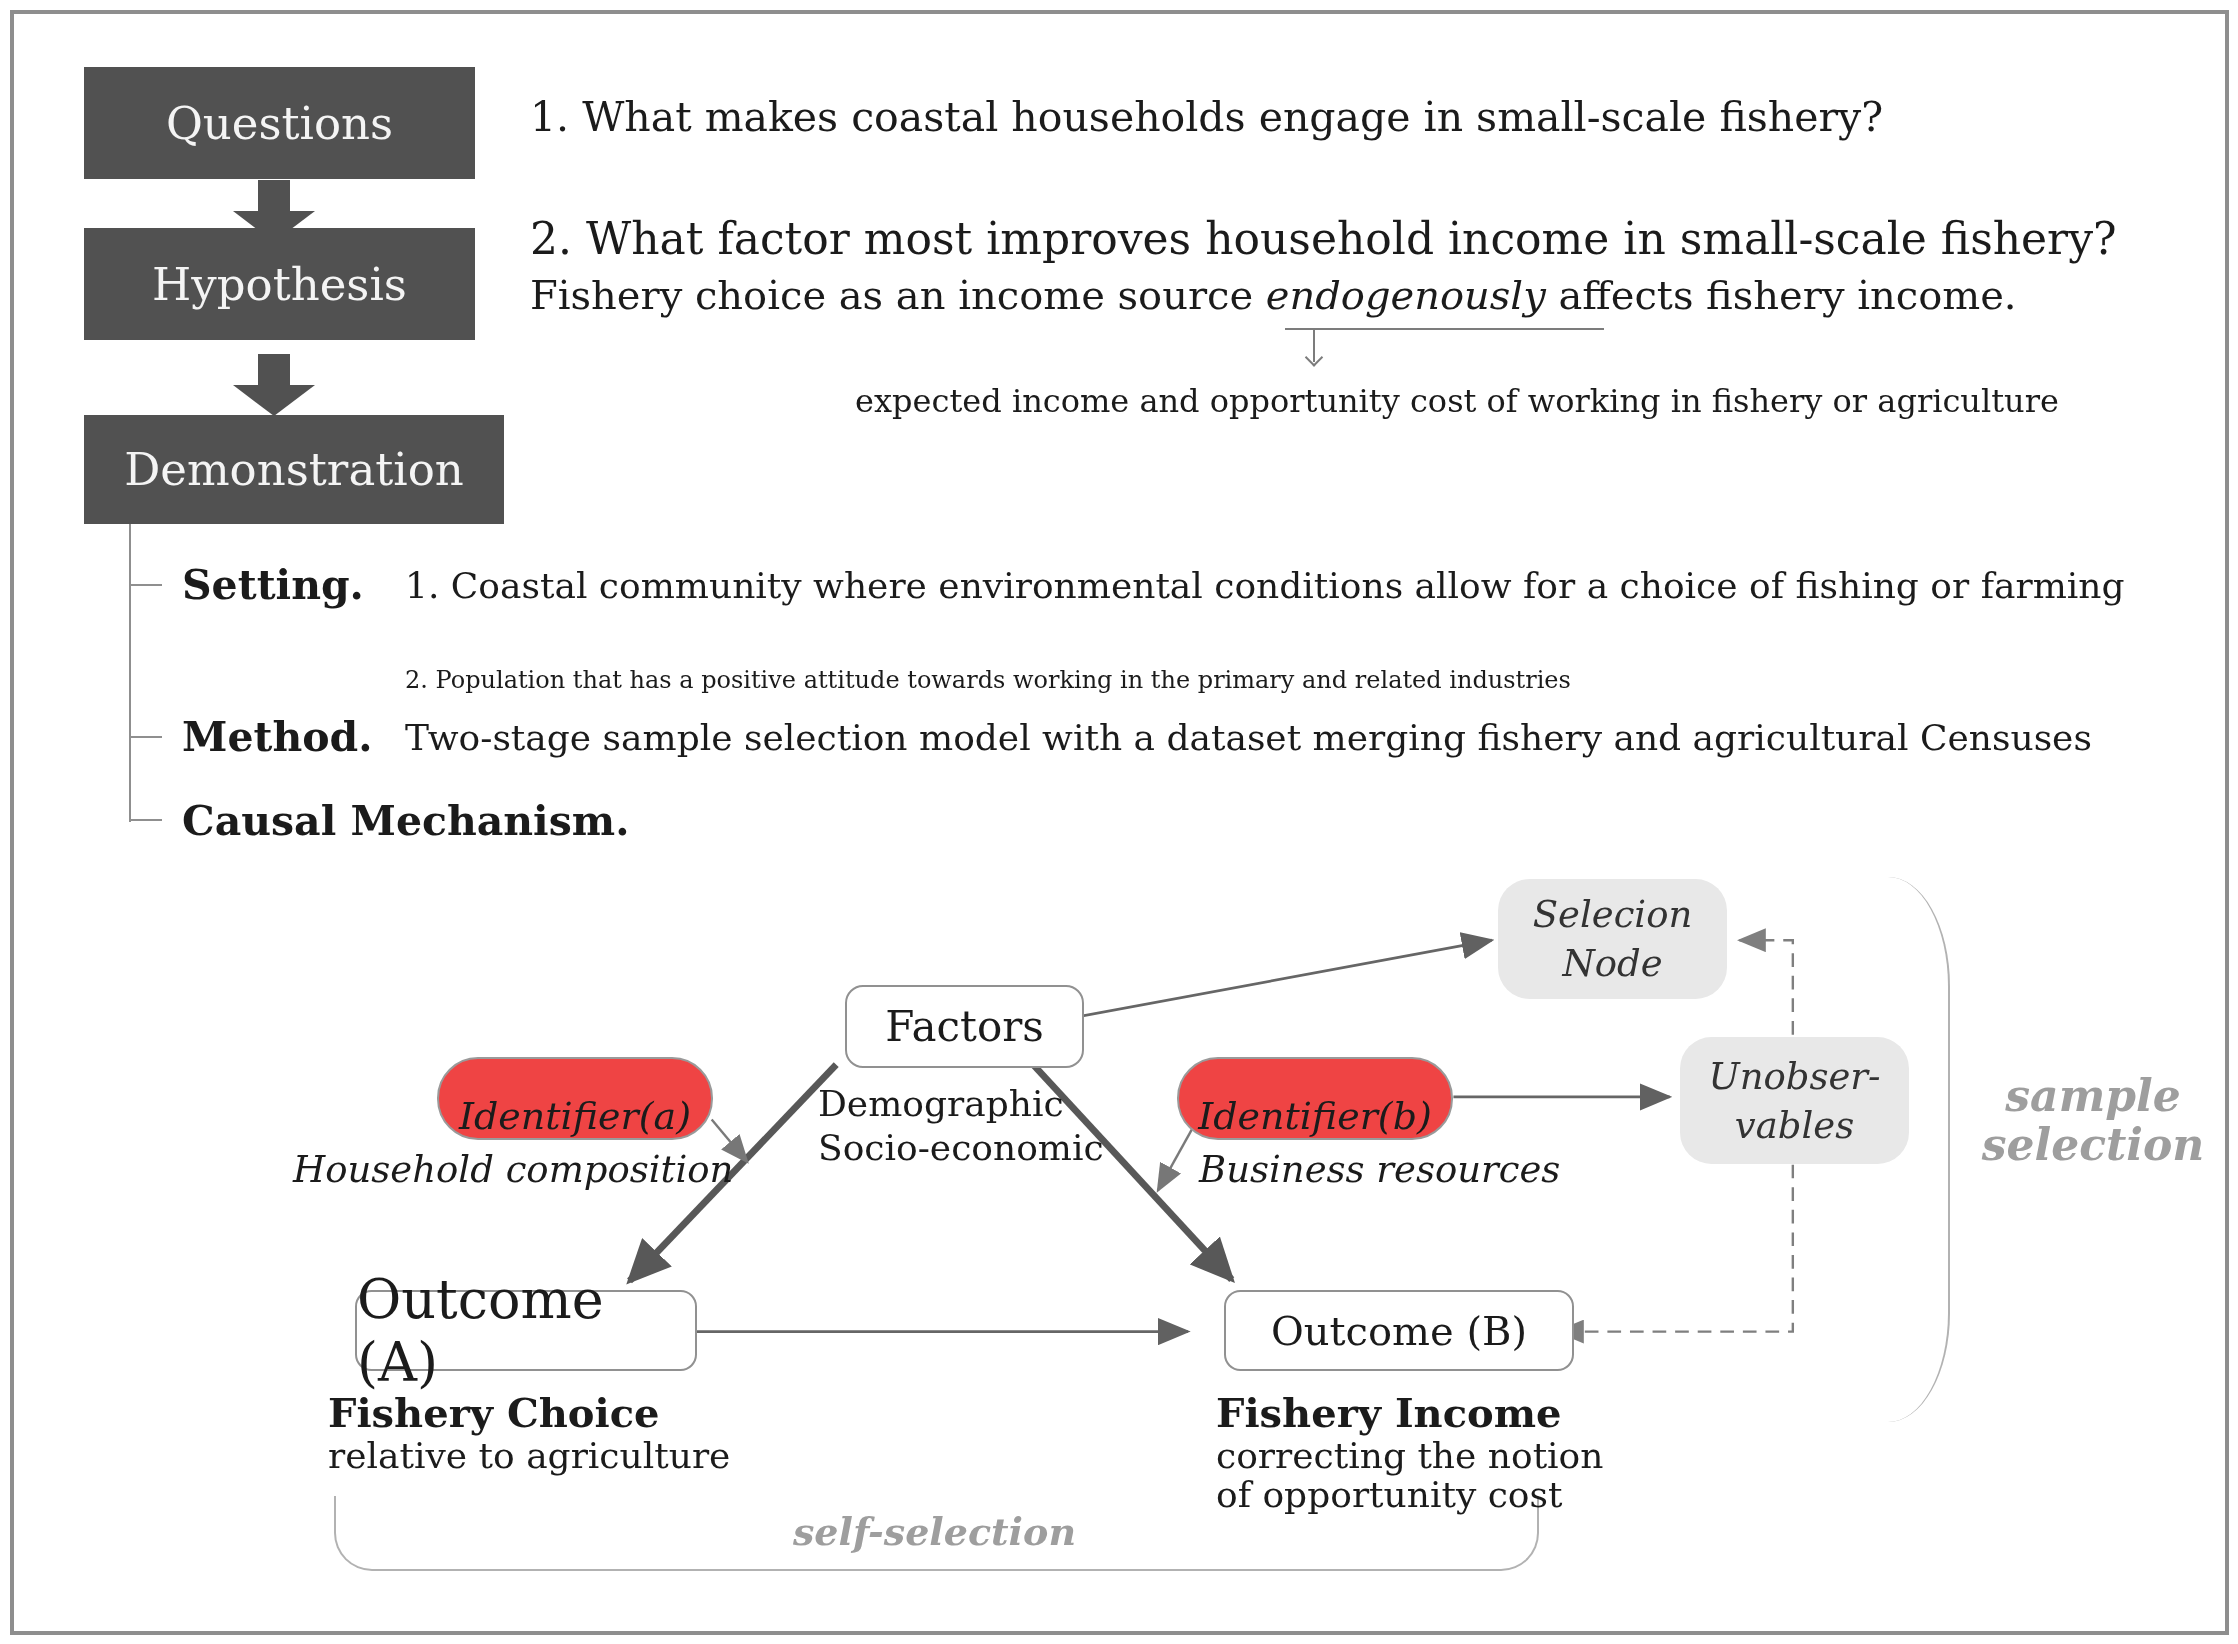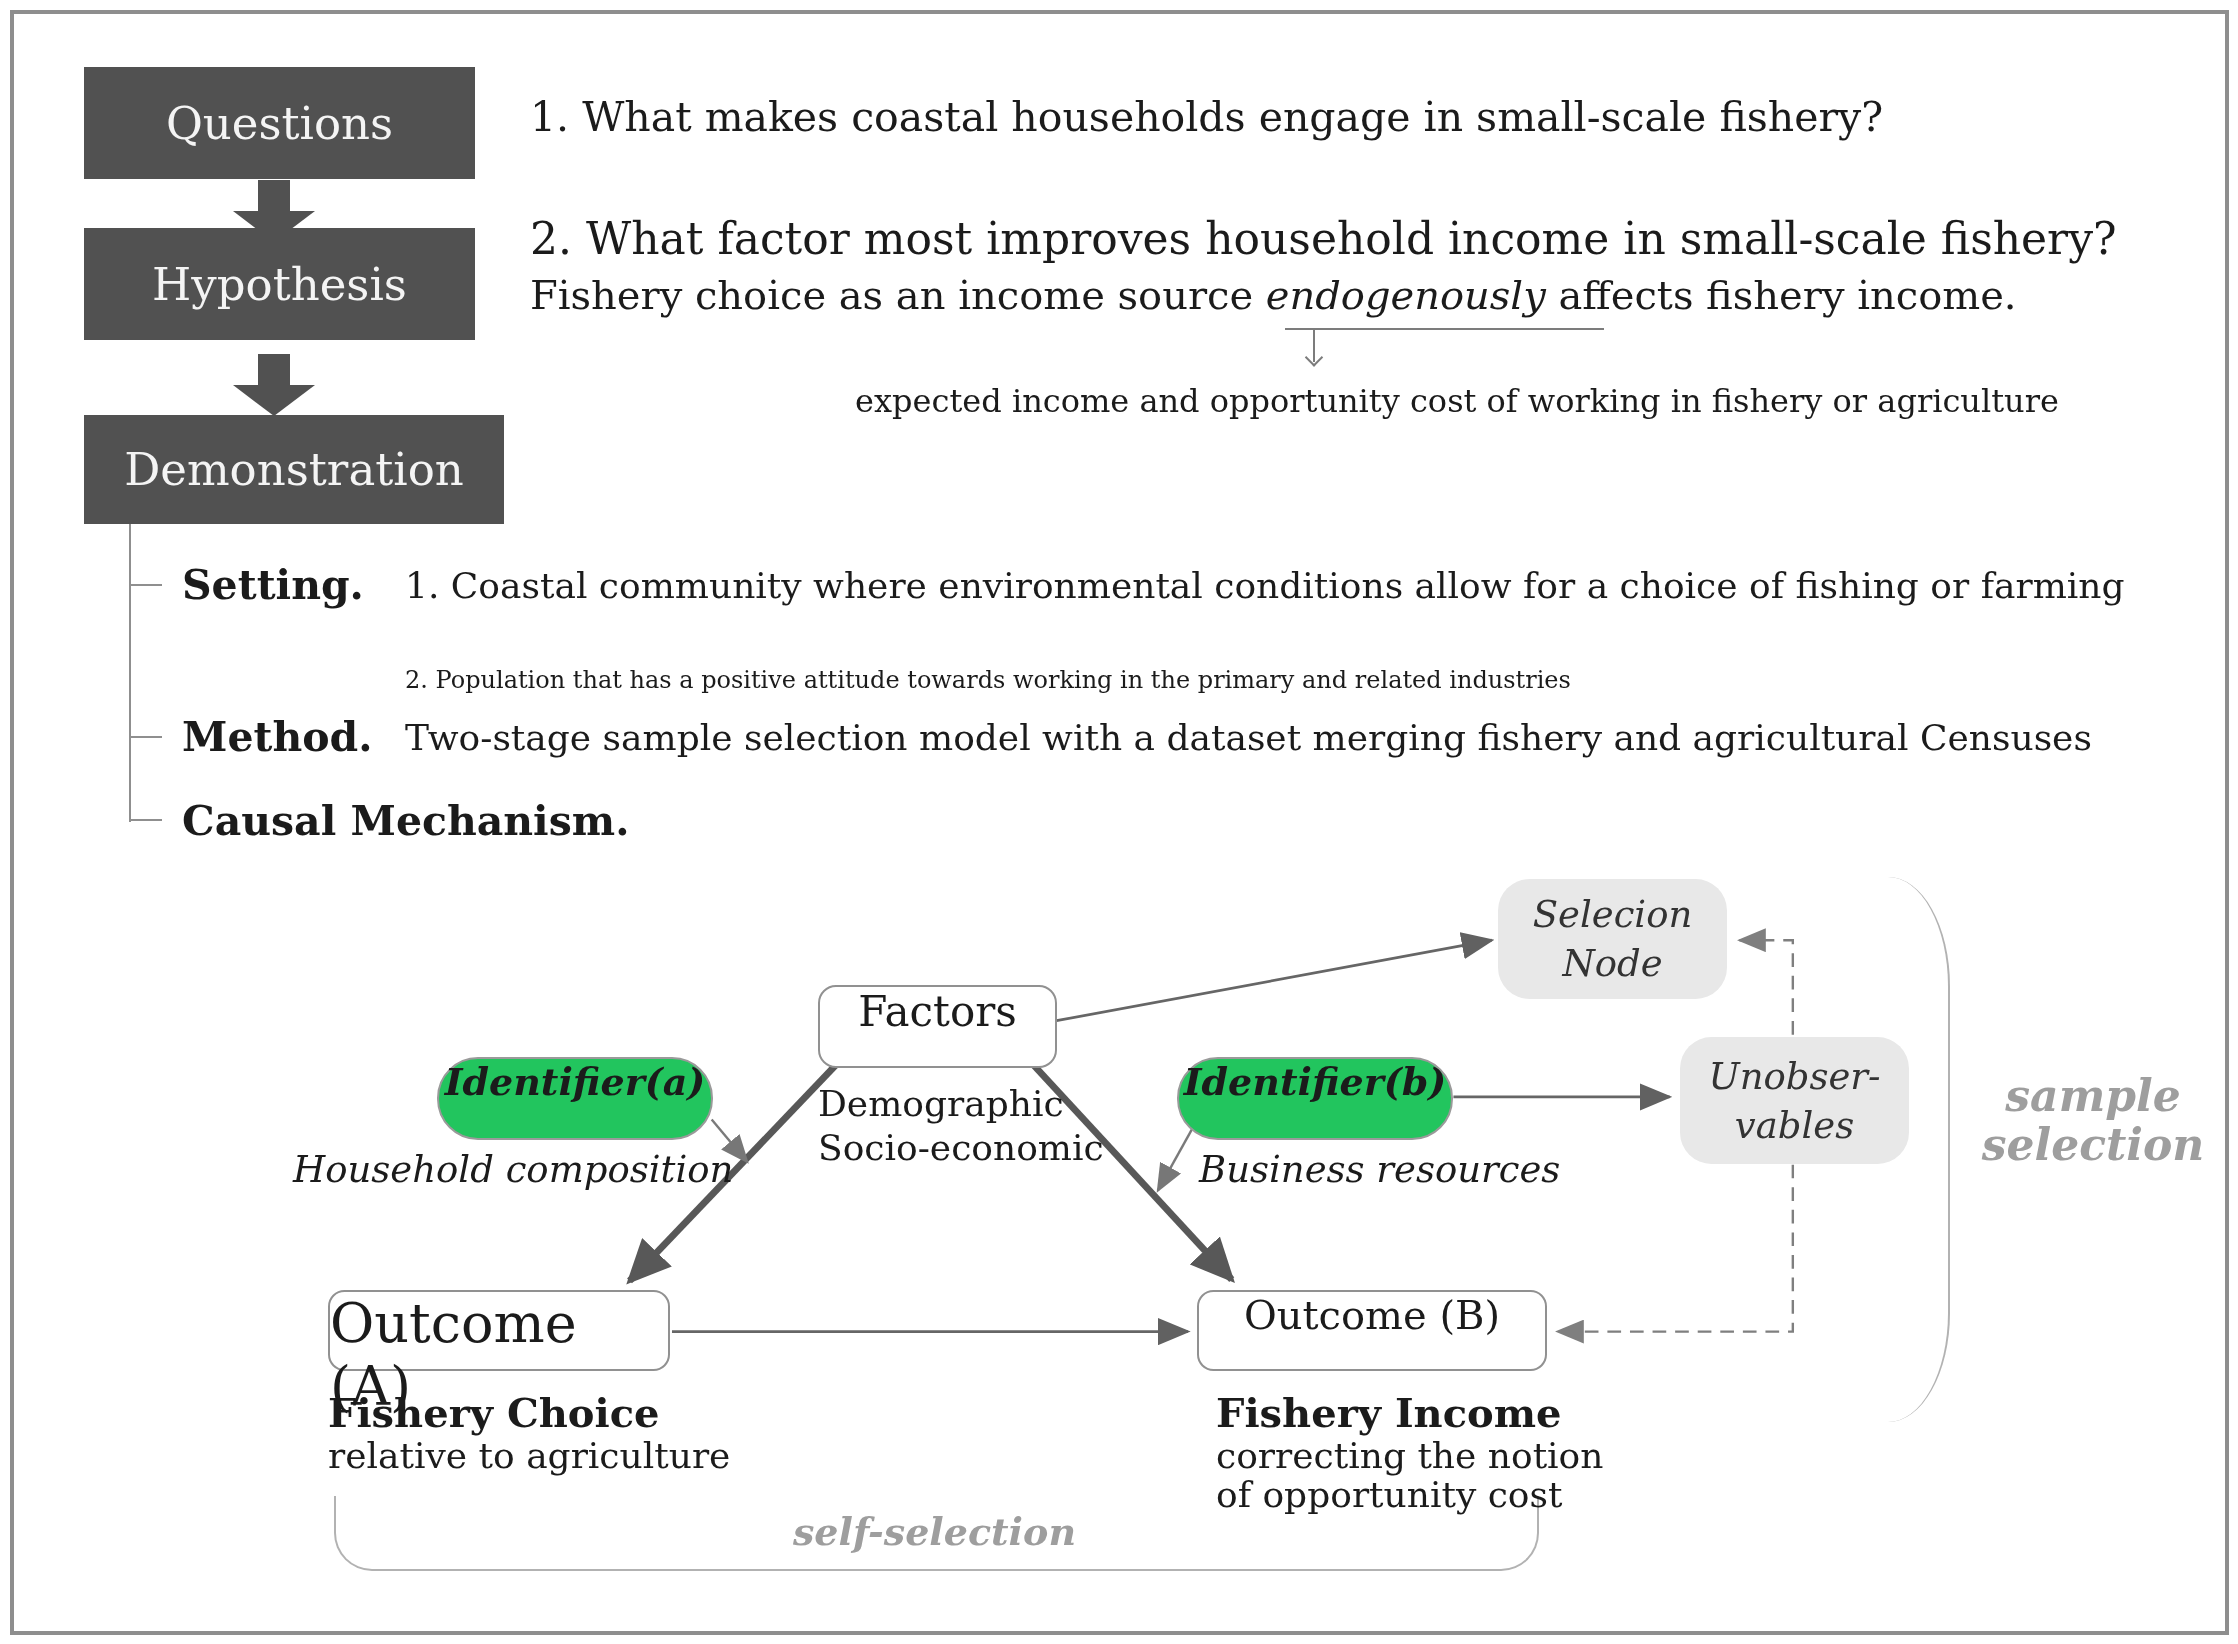--- a/index.html
+++ b/index.html
@@ -35,26 +35,26 @@
   .note{left:848px; top:385px; width:1218px; text-align:center; font-size:32px; white-space:nowrap;}
   .it{}
 
   
   .vline{position:absolute; left:129px; top:524px; width:2.1px; height:298px; background:#8f8f8f;}
   .tick{position:absolute; left:129px; width:33px; height:2.1px; background:#8f8f8f;}
   .row-label{position:absolute; left:182px; transform:translateY(-50%); font-weight:bold; font-size:41px; white-space:nowrap;}
   .row-text{position:absolute; left:405px; transform:translateY(-50%); font-size:36px; white-space:nowrap;}
 
   
-  .wbox{position:absolute; background:#fff; border:2.1px solid #919191; display:flex; align-items:flex-start; justify-content:center; z-index:2;}
+  .wbox{position:absolute; background:#fff; border:2.1px solid #919191; display:flex; align-items:center; justify-content:center; z-index:2;margin-left:27px;}
   .factors{left:818px; top:985px; width:235px; height:79px; border-radius:18px; font-size:42px;}
   .outA{left:328px; top:1290px; width:338px; height:77px; border-radius:16.4px; font-size:54px;}
   .outB{left:1197px; top:1290px; width:346px; height:77px; border-radius:16.4px; font-size:40px;}
-  .pill{position:absolute; background:#22c55e; border:2.1px solid #9a9a9a; border-radius:41px;
-        display:flex; align-items:flex-start; justify-content:center; font-size:38px; font-style:italic; z-index:2;font-weight:bold;}
+  .pill{position:absolute; background:#ef4444; border:2.1px solid #9a9a9a; border-radius:41px;
+        display:flex; align-items:flex-end; justify-content:center; font-size:38px; font-style:italic; z-index:2;}
   .pillA{left:437px; top:1057px; width:272px; height:79px;}
   .pillB{left:1177px; top:1057px; width:272px; height:79px;}
   .gnode{position:absolute; background:#e8e8e8; border-radius:31.5px; color:#333333;
          font-size:37px; font-style:italic; text-align:center; line-height:49px;
          display:flex; flex-direction:column; justify-content:center; z-index:2;}
   .seln{left:1498px; top:879px; width:229px; height:120px;}
   .unob{left:1680px; top:1037px; width:229px; height:127px;}
   .dcap{position:absolute; white-space:nowrap; z-index:2;}
   .fsub{left:818px; top:1082px; width:235px; text-align:center; font-size:36px; line-height:44px;}
   .capA{left:293px; top:1148px; font-size:37px; font-style:italic;}

